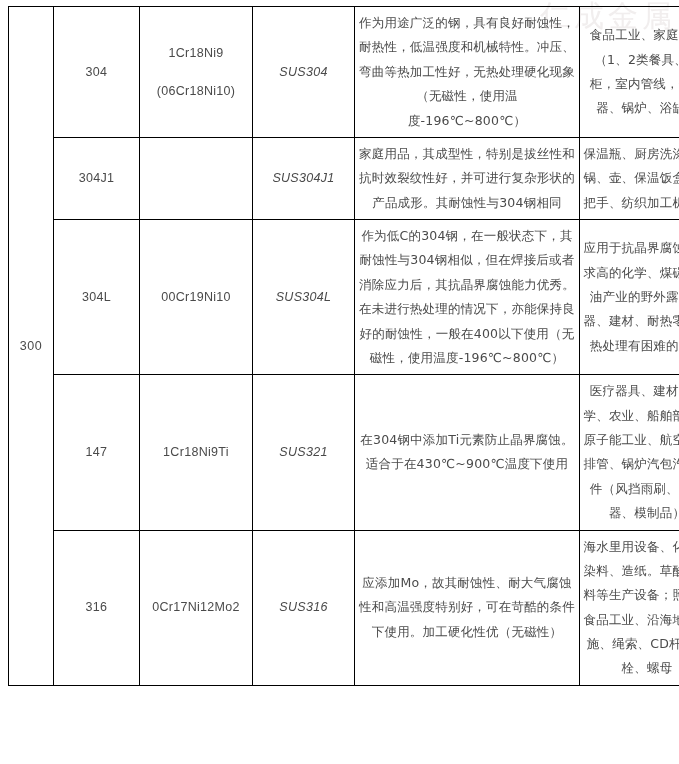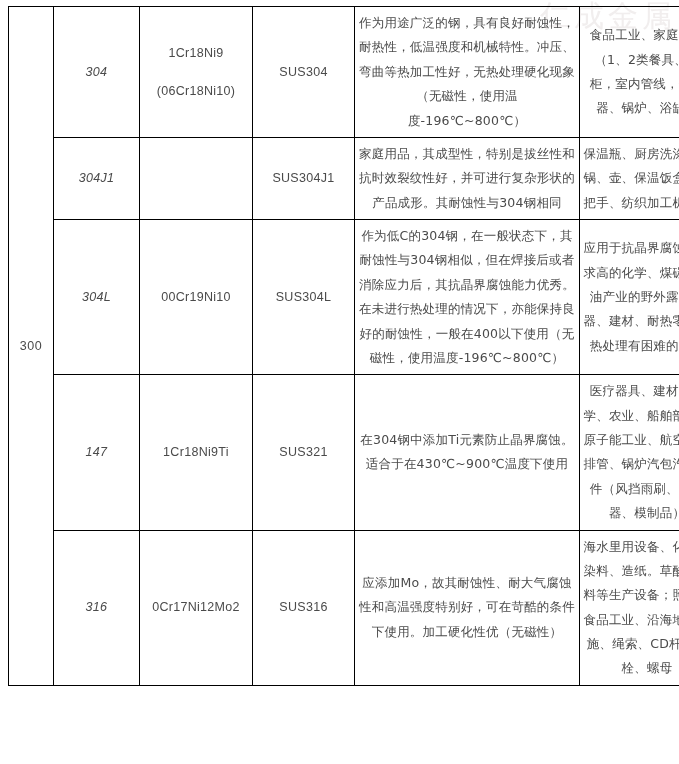--- a/index.html
+++ b/index.html
@@ -58,23 +58,23 @@
     background: transparent;
   }
 
   td.series-cell {
     width: 38px;
     font-size: 16px;
     font-weight: normal;
     color: #1d1d1d;
     letter-spacing: 0.5px;
   }
-  td.gb-cell      { width: 79px; font-style: italic; }
+  td.gb-cell      { width: 79px; }
   td.cn-cell      { width: 106px; }
-  td.jis-cell     { width: 95px; }
+  td.jis-cell     { width: 95px; font-style: italic; }
   td.feature-cell { width: 218px; padding: 6px 10px; }
   td.use-cell     { width: 128px; padding: 6px 8px; }
 
   td.feature-cell, td.use-cell {
     font-family: "DejaVu Sans", sans-serif;
     font-size: 12.5px;
     line-height: 2.0;
     letter-spacing: 0.2px;
   }
 

